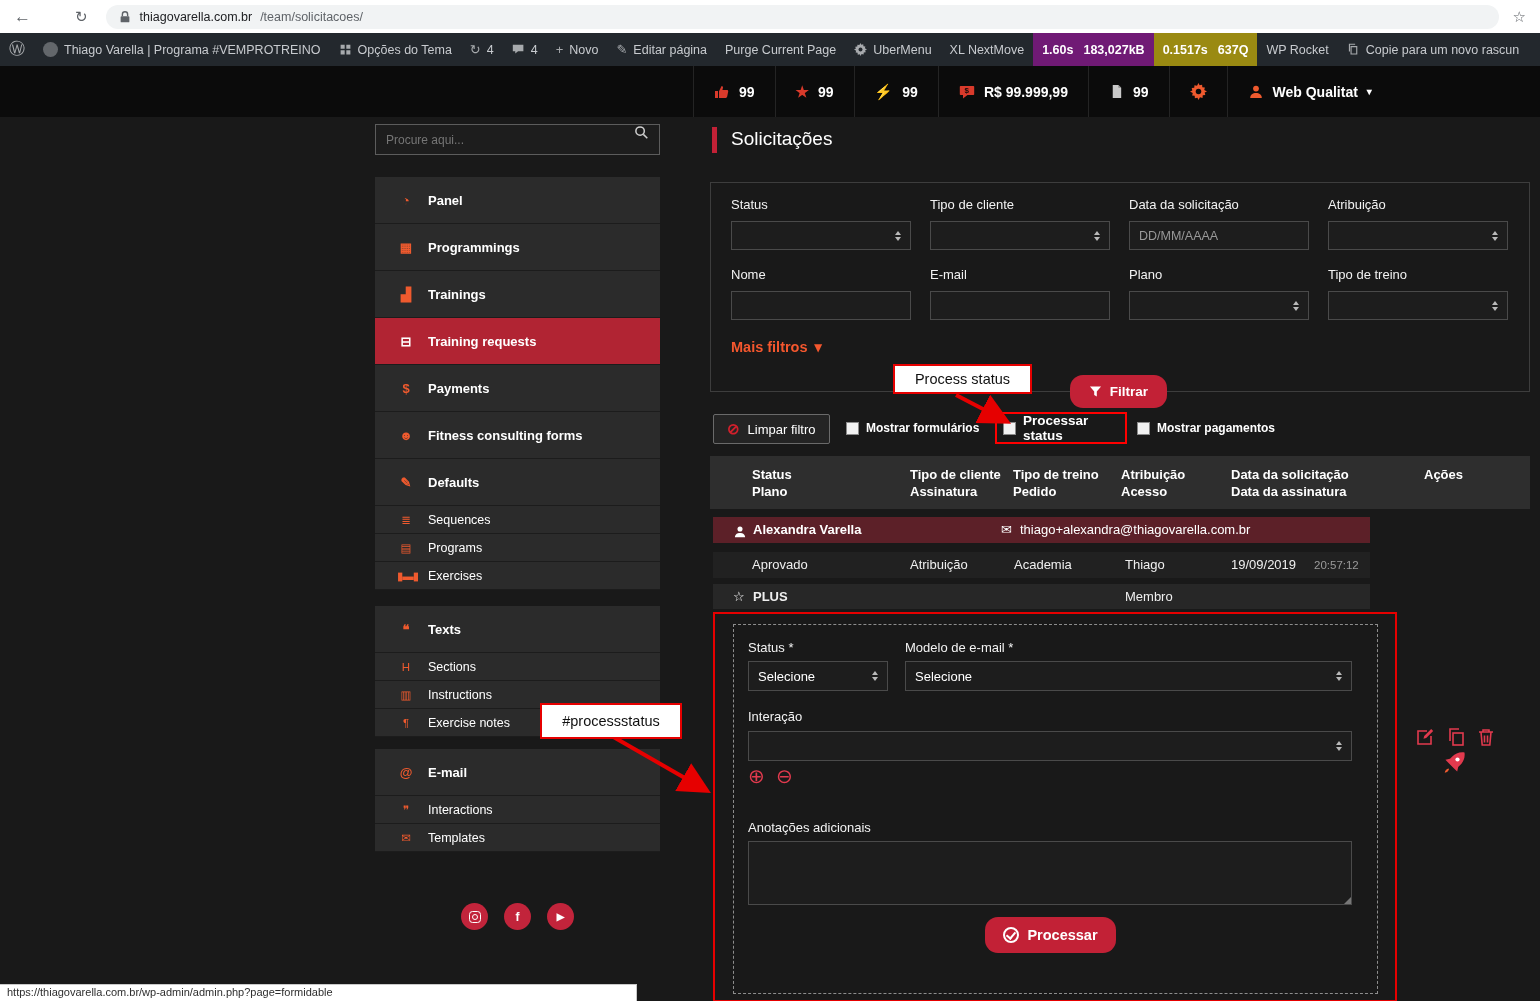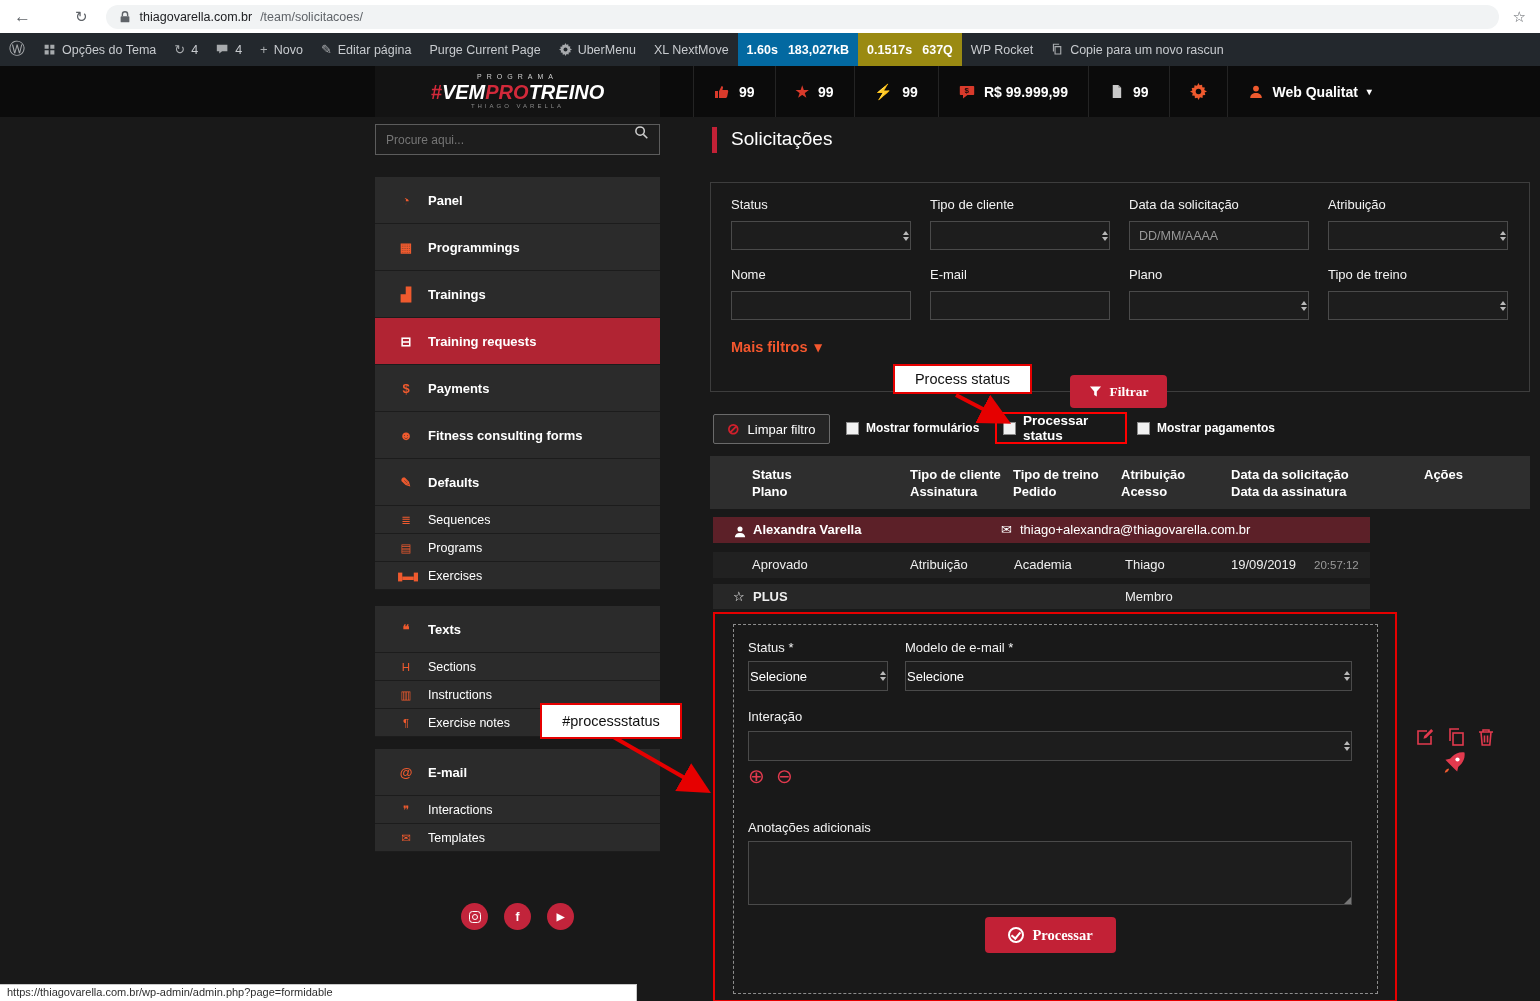--- a/index.html
+++ b/index.html
@@ -13,21 +13,21 @@
   #url-pill{flex:1;height:24px;background:#f1f3f4;border-radius:12px;display:flex;align-items:center;gap:8px;padding:0 12px;font-size:12.5px;cursor:text}
   .url-domain{color:#202124}
   .url-path{color:#5f6368}
   #bookmark-icon{color:#5f6368;font-size:15px;margin-left:14px;cursor:pointer}
 
   
   #adminbar{position:absolute;top:33px;left:0;width:1540px;height:33px;background:#23282d;display:flex;align-items:center;color:#c8cbcf;font-size:12.5px;white-space:nowrap;overflow:hidden}
   .ab{display:flex;align-items:center;gap:6px;padding:0 9px;height:33px;cursor:pointer}
   .ab .ic{color:#a7aaad;font-size:13px}
   .site-dot{width:15px;height:15px;border-radius:50%;background:#63676b;display:inline-block}
-  .perf-o{background:#0369a1;color:#fff;font-weight:bold;gap:10px}
+  .perf-o{background:#701a75;color:#fff;font-weight:bold;gap:10px}
   .perf-y{background:#9a8a12;color:#fff;font-weight:bold;gap:10px}
 
   
   #site-header{position:absolute;top:66px;left:0;width:1540px;height:51px;background:#0b0b0b}
   #logo{position:absolute;left:375px;top:0;width:285px;height:51px;background:#131313;display:flex;flex-direction:column;align-items:center;justify-content:center;line-height:1.1;cursor:pointer}
   .logo-top{font-size:7px;letter-spacing:5px;color:#cfcfcf}
   .logo-main{font-size:20px;font-style:italic;font-weight:bold;color:#fff}
   .logo-main .red{color:#d2293a}
   .logo-sub{font-size:6px;letter-spacing:3px;color:#8a8a8a}
   #header-stats{position:absolute;left:693px;top:0;right:0;height:51px;display:flex}
@@ -55,29 +55,29 @@
   .ig::after{content:"";position:absolute;inset:2px;border:1.3px solid #fff;border-radius:50%}
   .soc .yt{font-size:10px}
 
   
   #title-bar{position:absolute;left:712px;top:127px;width:5px;height:26px;background:#c22136}
   #page-title{position:absolute;left:731px;top:128px;color:#fff;font-size:19px;font-weight:normal}
 
   #filter-panel{position:absolute;left:710px;top:182px;width:820px;height:210px;border:1px solid #3d3d3d}
   .ff{position:absolute;width:180px}
   .flabel{color:#f2f2f2;font-size:13px;margin-bottom:9px}
-  .sel{height:29px;background:#1d1d1d;border:1px solid #4a4a4a;display:flex;align-items:center;padding:0 1px;color:#fff;font-size:13px;cursor:pointer}
+  .sel{height:29px;background:#1d1d1d;border:1px solid #4a4a4a;display:flex;align-items:center;padding:0 9px;color:#fff;font-size:13px;cursor:pointer}
   .sel .val{flex:1}
   .arrows{display:flex;flex-direction:column;align-items:center;gap:2px}
   .tri-up{width:0;height:0;border-left:3.5px solid transparent;border-right:3.5px solid transparent;border-bottom:4.5px solid #b9b9b9}
   .tri-down{width:0;height:0;border-left:3.5px solid transparent;border-right:3.5px solid transparent;border-top:4.5px solid #b9b9b9}
   .tinput{width:100%;height:29px;background:#1d1d1d;border:1px solid #4a4a4a;color:#ddd;padding:0 9px;font-size:12.5px;outline:0;font-family:inherit}
   .tinput::placeholder{color:#999}
   #more-filters{position:absolute;left:20px;top:156px;color:#f4572e;font-size:14.5px;display:flex;gap:7px;align-items:center;cursor:pointer;font-weight:bold}
-  .btn-red{background:#c22136;border:none;border-radius:4px;color:#fff;font-weight:bold;font-size:13.5px;display:flex;align-items:center;justify-content:center;gap:8px;cursor:pointer;font-family:Liberation Serif, serif}
+  .btn-red{background:#c22136;border:none;border-radius:13px;color:#fff;font-weight:bold;font-size:13.5px;display:flex;align-items:center;justify-content:center;gap:8px;cursor:pointer;font-family:Liberation Sans, sans-serif}
   #filtrar-btn{position:absolute;left:1070px;top:375px;width:97px;height:33px;z-index:5}
 
   .callout{position:absolute;background:#fff;border:2px solid #e60000;color:#101010;font-size:14.5px;display:flex;align-items:center;justify-content:center;z-index:9}
   #callout1{left:893px;top:364px;width:139px;height:30px}
   #callout2{left:540px;top:703px;width:142px;height:36px}
   svg.arrow{position:absolute;z-index:8;overflow:visible}
 
   #limpar-btn{position:absolute;left:713px;top:414px;height:30px;padding:0 13px;background:#242424;border:1px solid #6a6a6a;border-radius:2px;color:#fff;font-size:13px;display:flex;align-items:center;gap:8px;cursor:pointer;font-family:inherit}
   #limpar-btn .ic{color:#d0202c;font-size:15px;font-weight:bold}
   .cbrow{position:absolute;display:flex;align-items:center;gap:7px;color:#fff;font-weight:bold;font-size:12px;cursor:pointer}
@@ -130,20 +130,24 @@
       <span class="url-path">/team/solicitacoes/</span>
   </div>
   <span id="bookmark-icon">☆</span>
 </div>
 
 <div id="adminbar">
   <div class="ab">
       <span class="ic" style="font-size:16px">Ⓦ</span>
     </div>
   <div class="ab">
+    <span class="site-dot"></span>
+    <span>Thiago Varella | Programa #VEMPROTREINO</span>
+  </div>
+  <div class="ab">
     <svg class="ic" width="13" height="13" viewBox="0 0 16 16">
         <path fill="#a7aaad" d="M2 2h5v5H2zM9 2h5v5H9zM2 9h5v5H2zM9 9h5v5H9z"></path>
       </svg>
     <span>Opções do Tema</span>
   </div>
   <div class="ab">
     <span class="ic">↻</span>
     <span>4</span>
   </div>
   <div class="ab">
@@ -186,25 +190,20 @@
     </div>
   <div class="ab">
     <svg class="ic" width="13" height="13" viewBox="0 0 16 16">
         <path fill="none" stroke="#a7aaad" stroke-width="1.4" d="M5 4.5h7v9H5zM3 10.5v-9h7"></path>
       </svg>
     <span>Copie para um novo rascun</span>
   </div>
 </div>
 
 <div id="site-header">
-  <div id="logo">
-    <span class="logo-top">PROGRAMA</span>
-    <span class="logo-main"><span class="red">#</span><span>VEM</span><span class="red">PRO</span><span>TREINO</span></span>
-    <span class="logo-sub">THIAGO VARELLA</span>
-  </div>
   <div id="header-stats">
     <div class="stat">
       <svg width="16" height="16" viewBox="0 0 16 16">
           <path fill="#d93a2b" d="M1 7h3v7H1zM5 14V7.2L7.6 2c.9 0 1.6.8 1.4 1.7L8.4 6H13c.8 0 1.4.7 1.2 1.5l-1 5c-.1.9-.9 1.5-1.8 1.5z"></path>
         </svg>
       <span>99</span>
     </div>
     <div class="stat">
       <span class="g-red">★</span>
       <span>99</span>

